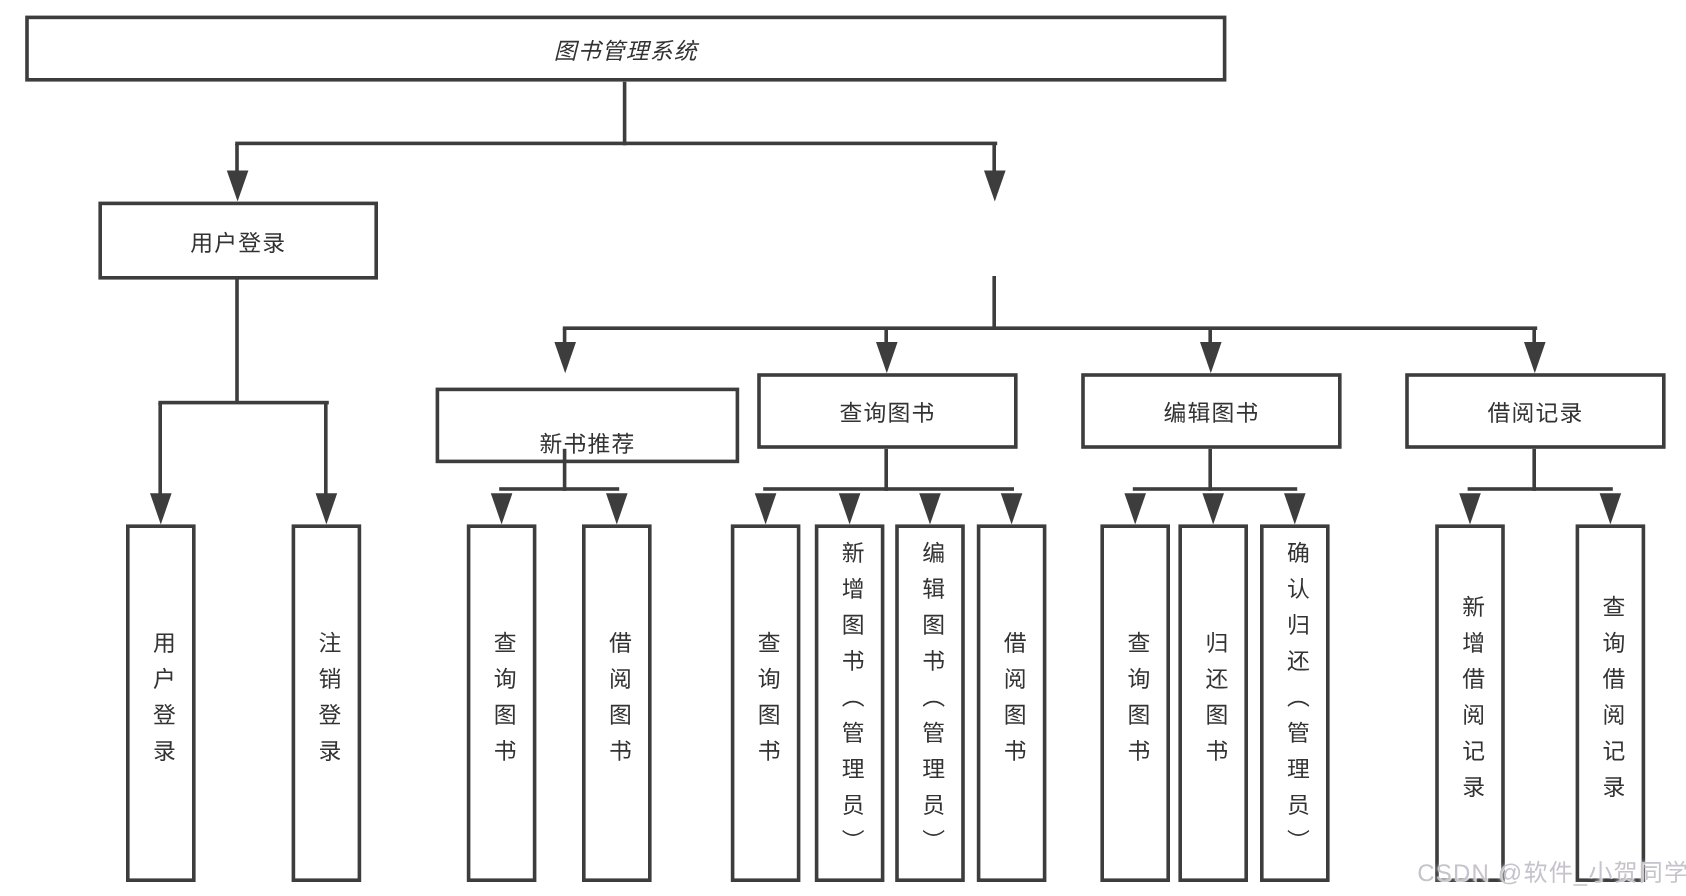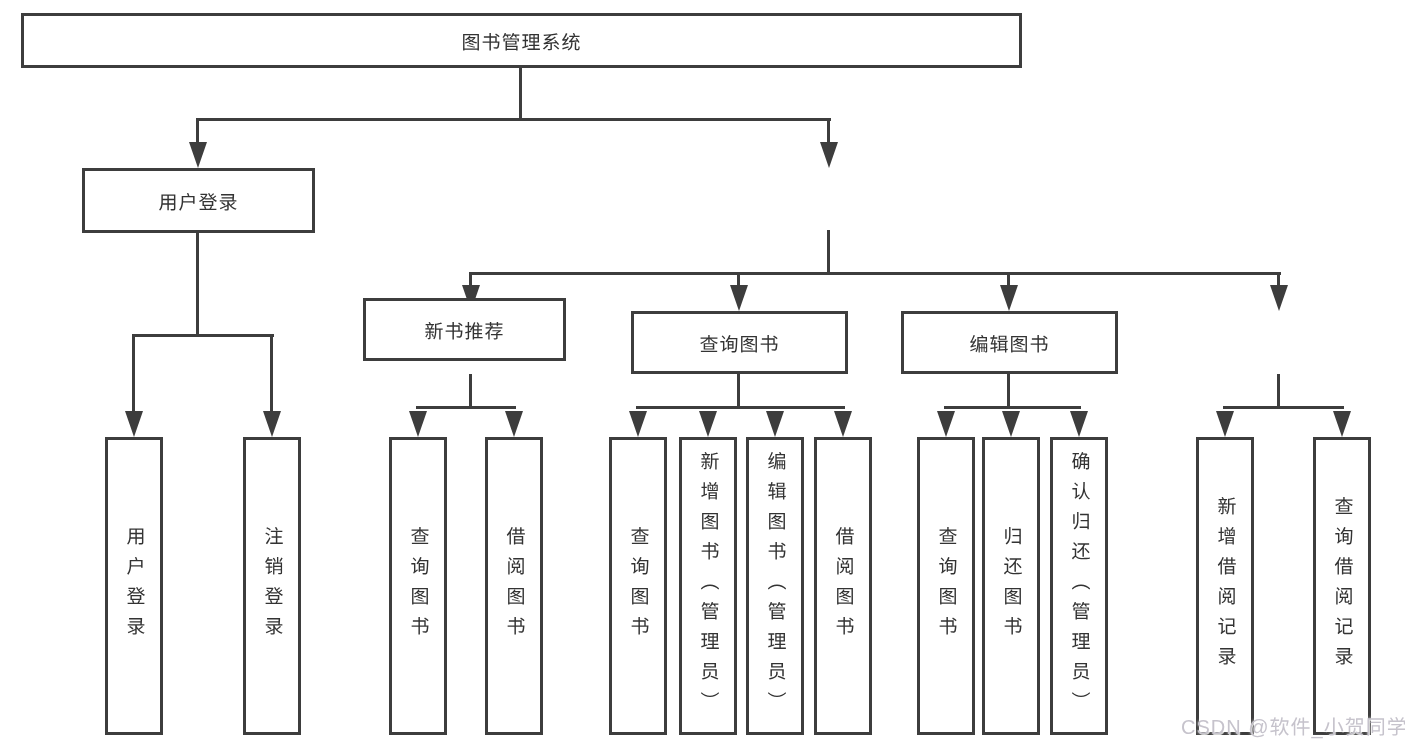--- a/index.html
+++ b/index.html
@@ -31,21 +31,21 @@
     position:absolute;left:1181px;top:711px;z-index:5;
     font-size:20px;color:#c6c3cc;letter-spacing:1px;white-space:nowrap;
     text-shadow:0 0 3px rgba(255,255,255,0.95), 1px 1px 0 rgba(255,255,255,0.7);
   }
 </style>
 </head>
 <body>
 
 <div class="canvas">
 
-  <div class="box" style="left:21px;top:13px;width:1001px;height:55px;">
+  <div class="box" style="left:21px;top:13px;width:1001px;height:55px;font-style:italic;">
     <span>图书管理系统</span>
   </div>
 
   <div class="vline" style="left:519px;top:68px;height:53px;"></div>
   <div class="hline" style="left:196px;top:118px;width:635px;"></div>
   <div class="vline" style="left:196px;top:120px;height:25px;"></div>
   <div class="arrow" style="left:189px;top:142px;"></div>
   <div class="vline" style="left:827px;top:120px;height:25px;"></div>
   <div class="arrow" style="left:820px;top:142px;"></div>
 
@@ -64,28 +64,31 @@
   <div class="hline" style="left:469px;top:272px;width:812px;"></div>
   <div class="vline" style="left:469px;top:274px;height:13px;"></div>
   <div class="arrow" style="left:462px;top:285px;"></div>
   <div class="vline" style="left:737px;top:274px;height:13px;"></div>
   <div class="arrow" style="left:730px;top:285px;"></div>
   <div class="vline" style="left:1007px;top:274px;height:13px;"></div>
   <div class="arrow" style="left:1000px;top:285px;"></div>
   <div class="vline" style="left:1277px;top:274px;height:13px;"></div>
   <div class="arrow" style="left:1270px;top:285px;"></div>
 
-  <div class="box" style="left:363px;top:298px;width:203px;height:63px;">
+  <div class="box" style="left:363px;top:323px;width:253px;height:63px;align-items:flex-end;">
     <span>新书推荐</span>
   </div>
   <div class="box" style="left:631px;top:311px;width:217px;height:63px;">
     <span>查询图书</span>
   </div>
   <div class="box" style="left:901px;top:311px;width:217px;height:63px;">
     <span>编辑图书</span>
+  </div>
+  <div class="box" style="left:1171px;top:311px;width:217px;height:63px;">
+    <span>借阅记录</span>
   </div>
 
   <div class="vline" style="left:469px;top:374px;height:35px;"></div>
   <div class="hline" style="left:416px;top:406px;width:100px;"></div>
   <div class="arrow" style="left:409px;top:411px;"></div>
   <div class="arrow" style="left:505px;top:411px;"></div>
 
   <div class="vline" style="left:737px;top:374px;height:35px;"></div>
   <div class="hline" style="left:636px;top:406px;width:209px;"></div>
   <div class="arrow" style="left:629px;top:411px;"></div>

